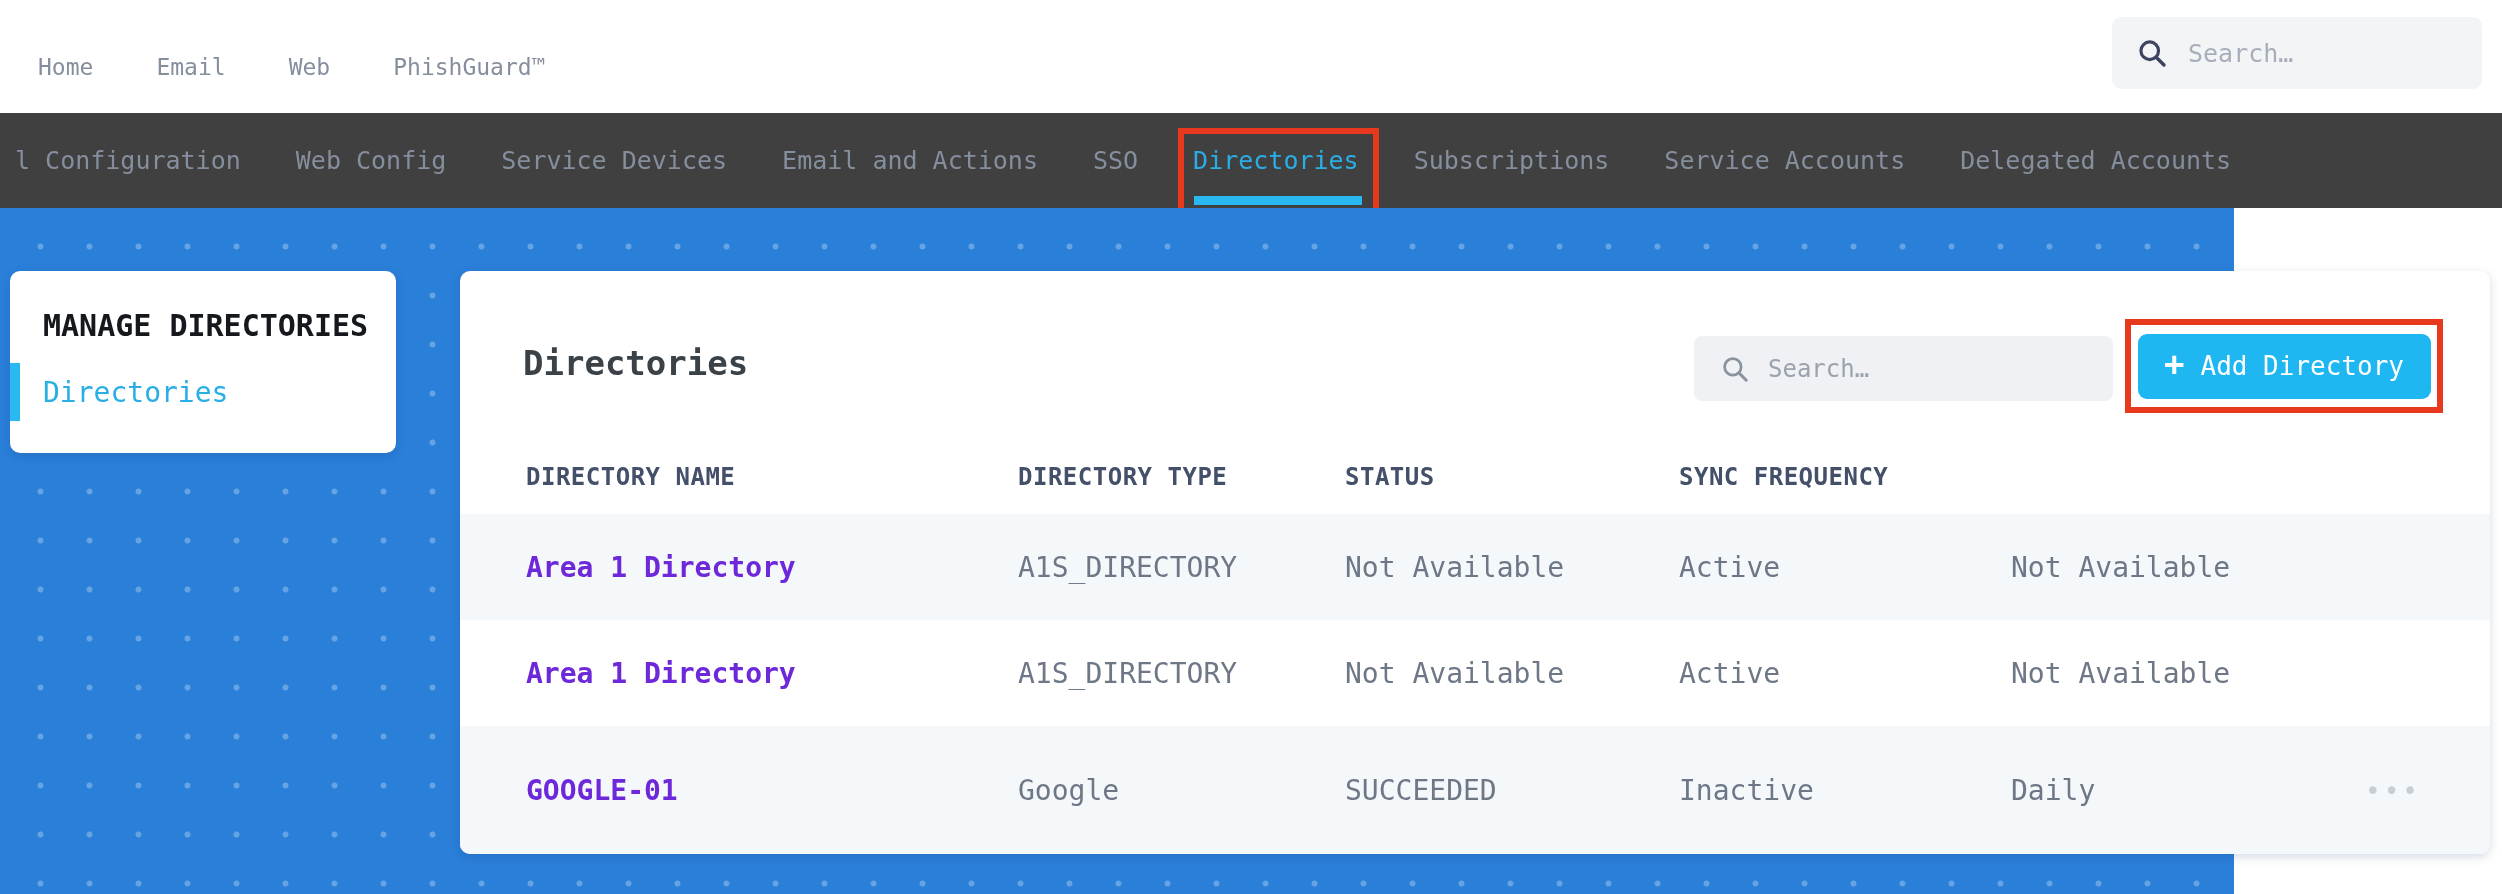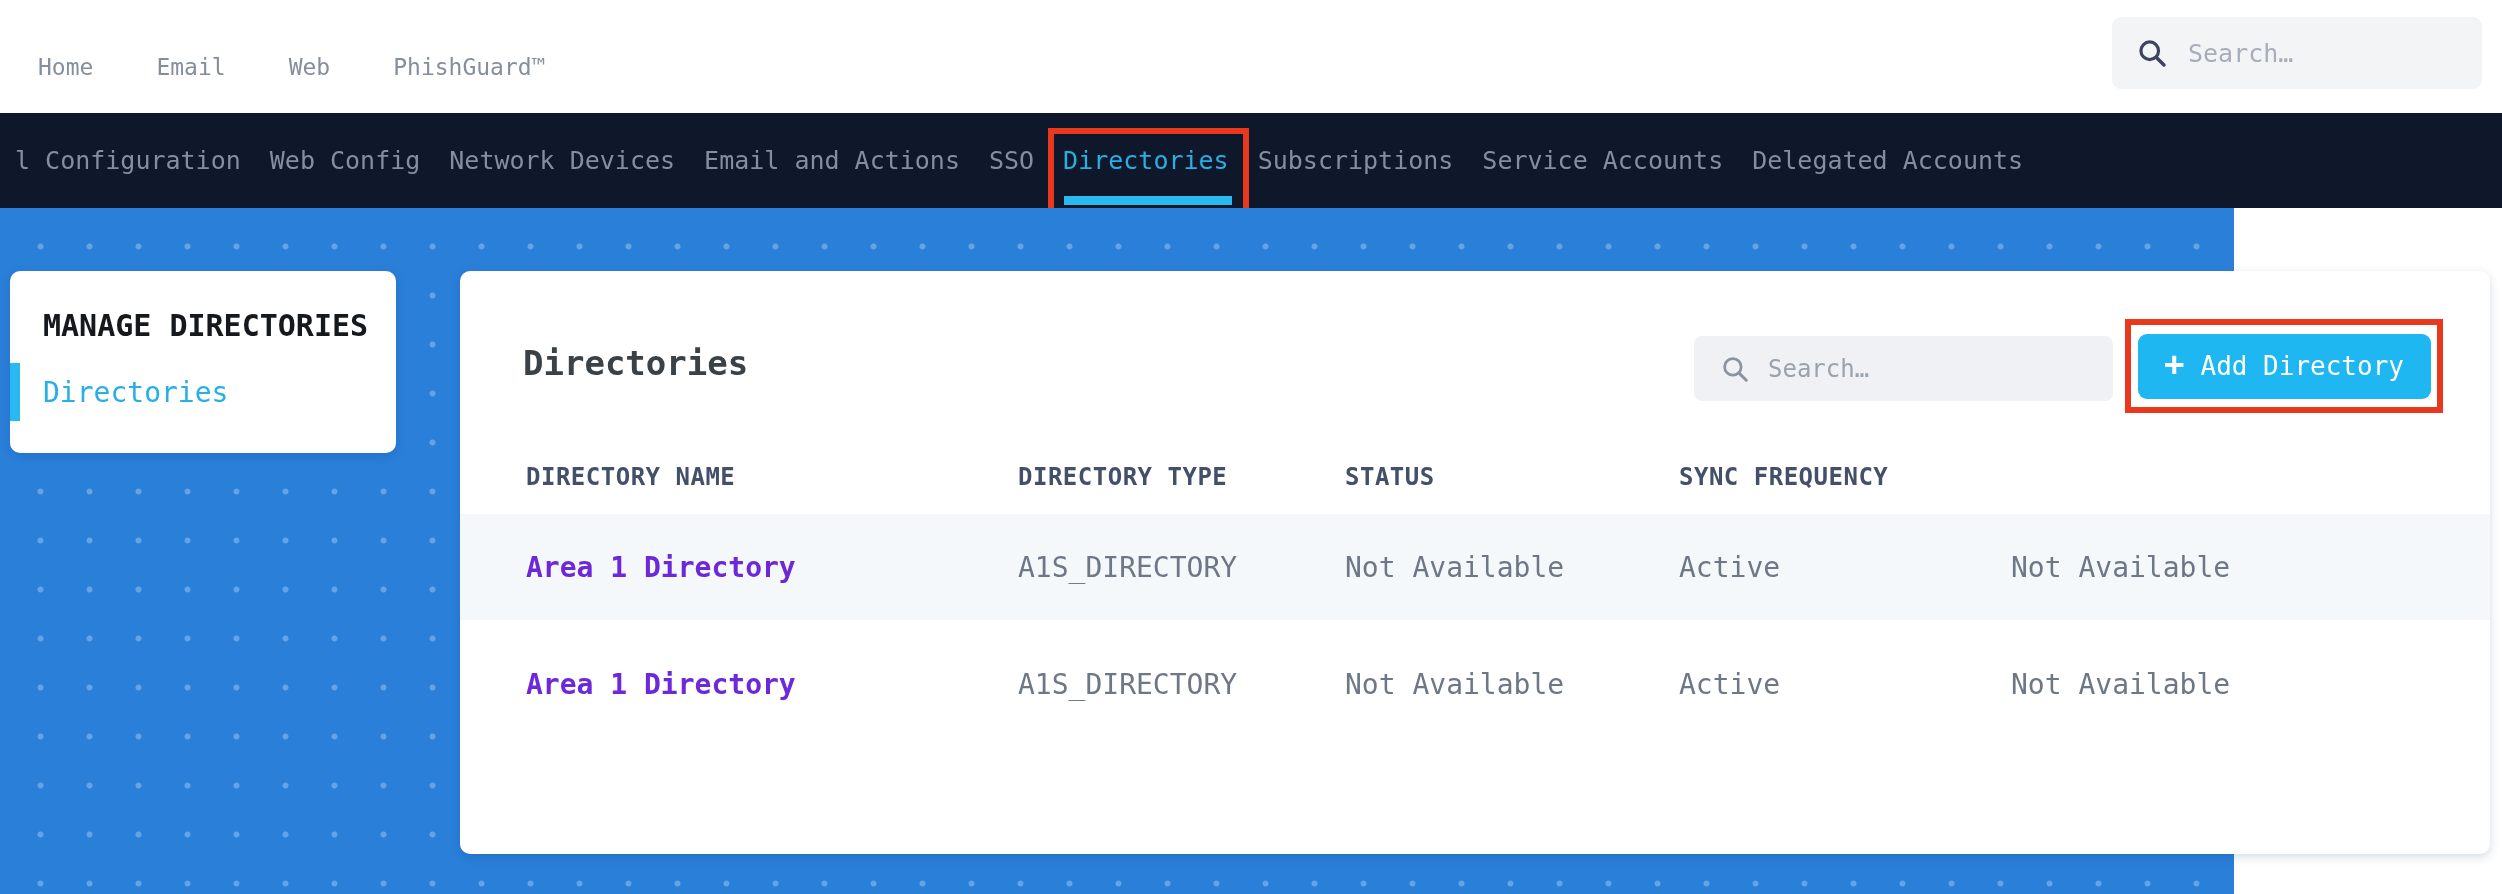--- a/index.html
+++ b/index.html
@@ -25,22 +25,22 @@
   .topbar-search .icon { color:#3d445f; display:flex; }
   .topbar-search input {
     border:none; outline:none; background:transparent; width:100%;
     font-family:inherit; font-size:25px; color:#4a5264;
   }
   .topbar-search input::placeholder { color:#a7aebb; }
 
   
   .tabsbar {
     position:absolute; top:113px; left:0; width:2502px; height:95px;
-    background:#0f172a; display:flex; align-items:center;
-    padding-left:15px; gap:29px;
+    background:#404040; display:flex; align-items:center;
+    padding-left:15px; gap:55px;
   }
   .tab { font-size:25px; color:#858e9d; white-space:nowrap; cursor:pointer; }
   .tab.active { position:relative; color:#2aaee6; }
   .tab.active .underline {
     position:absolute; left:1px; right:-3px; top:50px; height:9px; background:#29b8f0;
   }
   .tab.active .redbox {
     position:absolute; top:-18px; left:-15px; right:-20px; bottom:-49px;
     border:6px solid #e8391f; pointer-events:none;
   }
@@ -127,21 +127,21 @@
             <line x1="15.3" y1="15.3" x2="21" y2="21" stroke="currentColor" stroke-width="2.6" stroke-linecap="round"></line>
           </svg>
       </span>
       <input type="text" placeholder="Search…" style="">
     </div>
   </header>
 
   <nav class="tabsbar">
     <span class="tab">l Configuration</span>
     <span class="tab">Web Config</span>
-    <span class="tab">Network Devices</span>
+    <span class="tab">Service Devices</span>
     <span class="tab">Email and Actions</span>
     <span class="tab">SSO</span>
     <span class="tab active">
       <span>Directories</span>
       <span class="underline"></span>
       <span class="redbox"></span>
     </span>
     <span class="tab">Subscriptions</span>
     <span class="tab">Service Accounts</span>
     <span class="tab">Delegated Accounts</span>
@@ -197,17 +197,25 @@
 
         <div class="trow">
           <span class="cell"><a href="#">Area 1 Directory</a></span>
           <span class="cell">A1S_DIRECTORY</span>
           <span class="cell">Not Available</span>
           <span class="cell">Active</span>
           <span class="cell">Not Available</span>
           <span class="cell"></span>
         </div>
 
+        <div class="trow alt">
+          <span class="cell"><a href="#">GOOGLE-01</a></span>
+          <span class="cell">Google</span>
+          <span class="cell">SUCCEEDED</span>
+          <span class="cell">Inactive</span>
+          <span class="cell">Daily</span>
+          <span class="cell"><span class="menu-dots">•••</span></span>
+        </div>
       </div>
     </section>
 
   </main>
 </div>
 
 </body></html>

